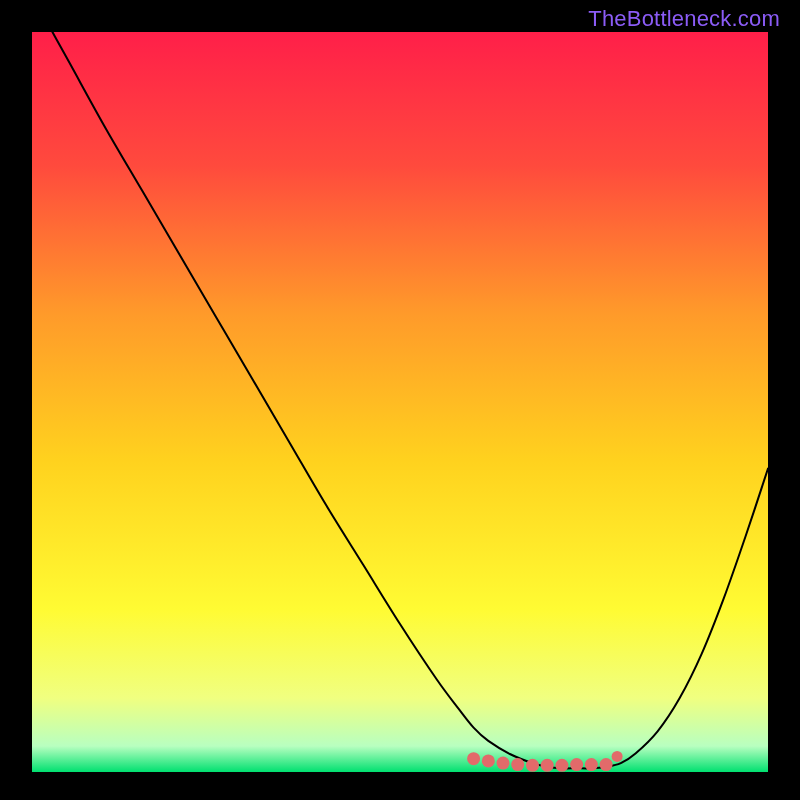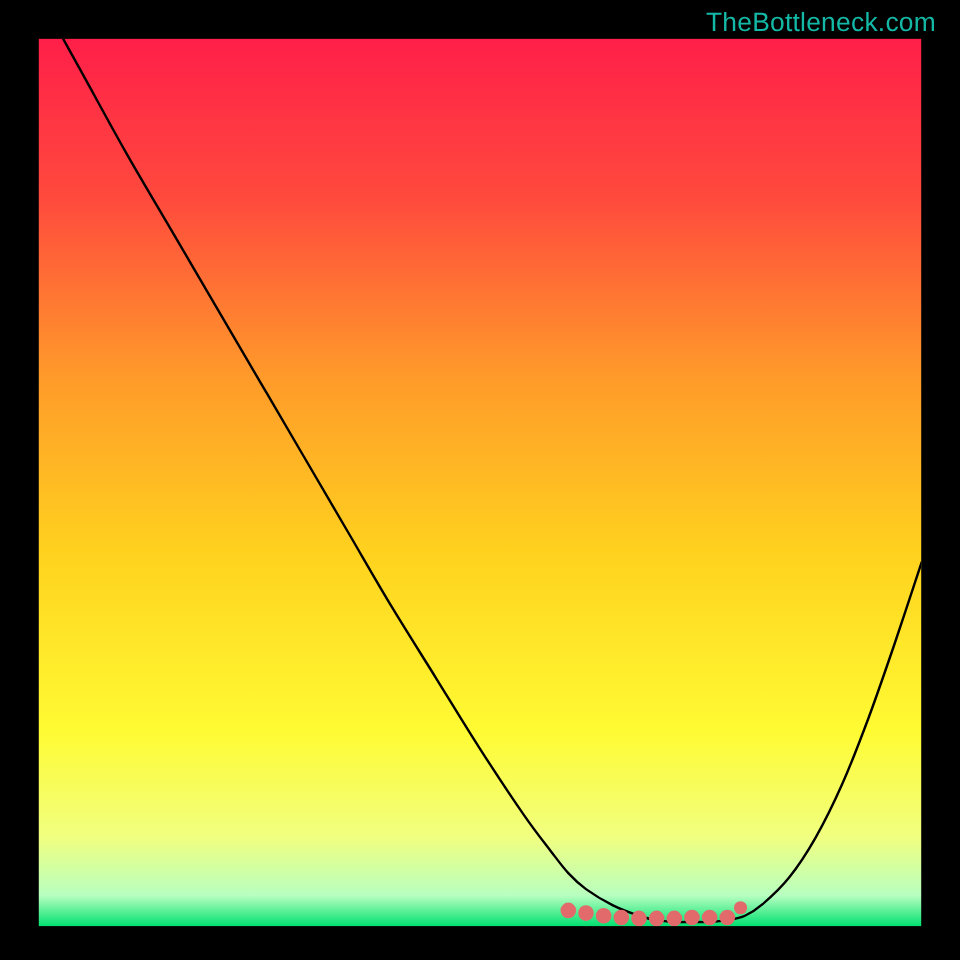--- a/index.html
+++ b/index.html
@@ -36,21 +36,21 @@
     position: absolute;
     left: 0;
     top: 0;
     width: 100%;
     height: 100%;
   }
   .branding {
     position: absolute;
     top: 6px;
     right: 20px;
-    color: #14b8a6;
+    color: #8b5cf6;
     font-size: 22px;
     font-weight: 500;
     letter-spacing: 0.2px;
   }
 </style>
 </head>
 <body>
 
 <div class="frame">
 

